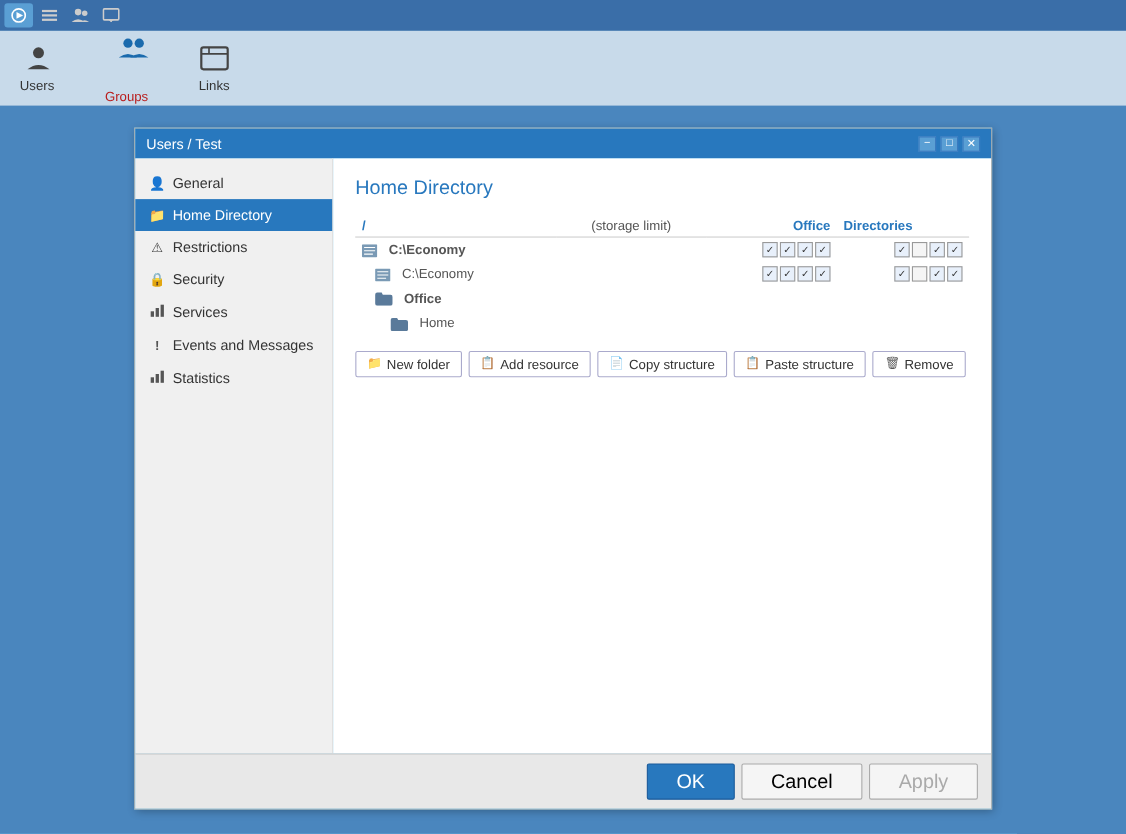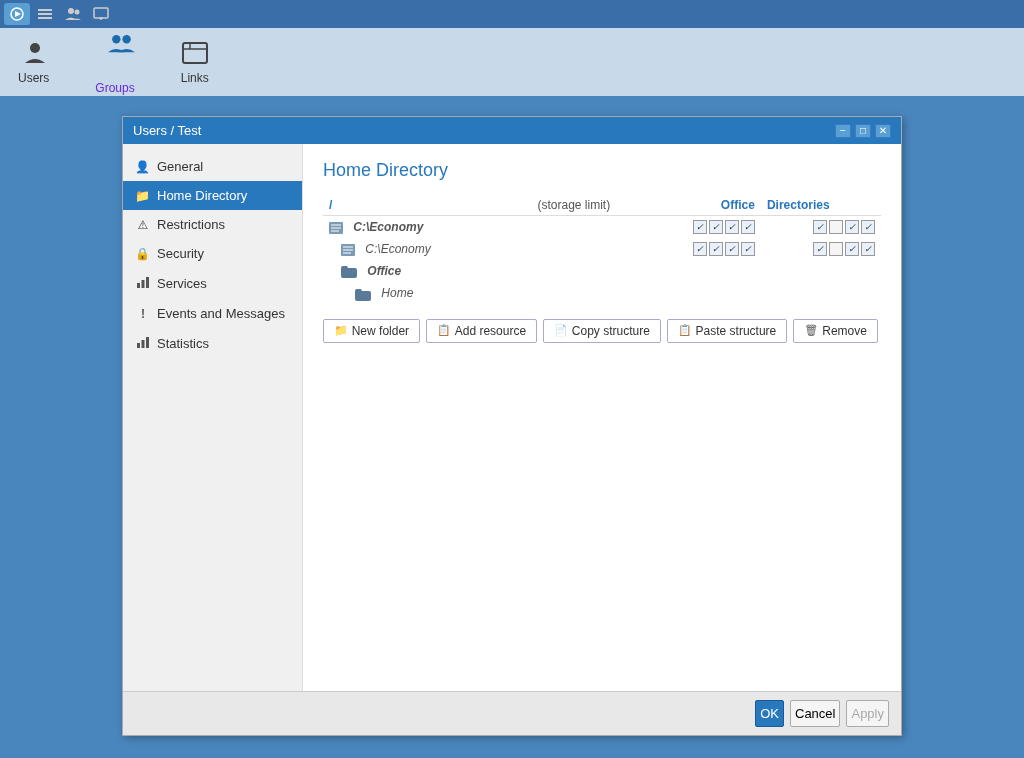--- a/index.html
+++ b/index.html
@@ -47,21 +47,21 @@
       display: flex;
       flex-direction: column;
       align-items: flex-end;
       cursor: pointer;
       padding: 4px 8px;
       gap: 4px;
       color: #333;
       font-size: 12px;
     }
     .nav-item.active {
-      color: #6d28d9;
+      color: #b91c1c;
       gap: 24px;
     }
     .nav-icon {
       width: 28px;
       height: 28px;
       display: flex;
       align-items: center;
       justify-content: center;
     }
 
@@ -171,21 +171,20 @@
       font-weight: bold;
       border-bottom: 1px solid #ddd;
     }
     .dir-table td {
       padding: 4px 6px;
       vertical-align: middle;
     }
 
     .path-row td {
       color: #555;
-      font-style: italic;
     }
 
     .folder-icon {
       color: #5a7a9a;
       margin-right: 4px;
     }
     .resource-icon {
       color: #5a7a9a;
       margin-right: 4px;
     }
@@ -243,25 +242,25 @@
     
     .dialog-footer {
       background: #e8e8e8;
       border-top: 1px solid #ccc;
       padding: 8px 12px;
       display: flex;
       justify-content: flex-end;
       gap: 6px;
     }
     .footer-btn {
-      padding: 5px 4px;
+      padding: 5px 26px;
       border: 1px solid #aaa;
       background: #f5f5f5;
       cursor: pointer;
-      font-size: 13px;
+      font-size: 18px;
       border-radius: 2px;
     }
     .footer-btn.primary {
       background: #2878be;
       color: white;
       border-color: #1a5a9a;
     }
     .footer-btn.disabled {
       color: #aaa;
       cursor: default;

